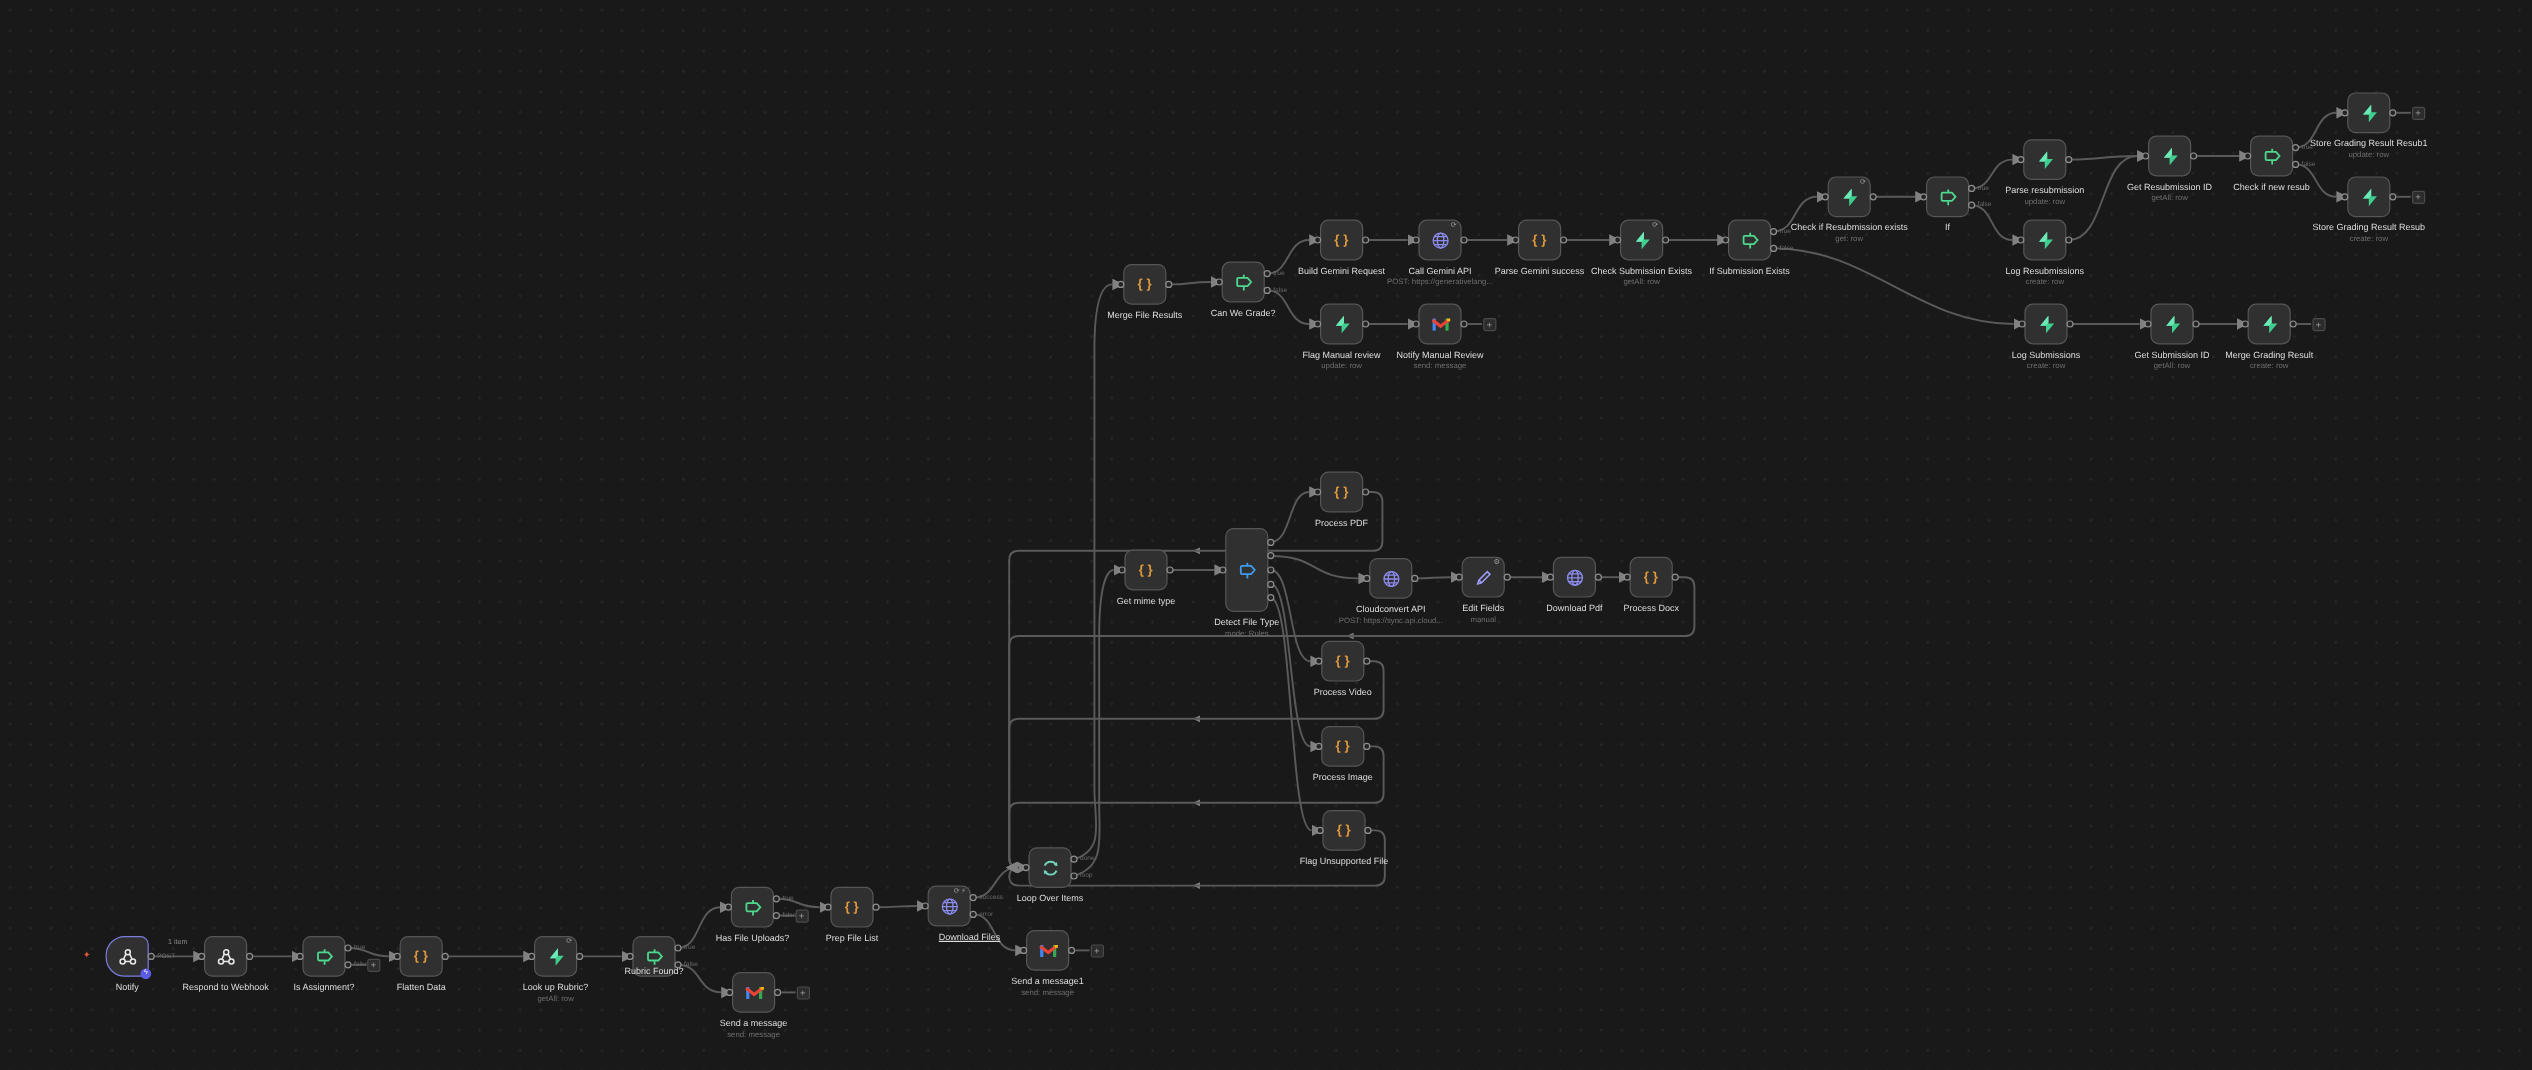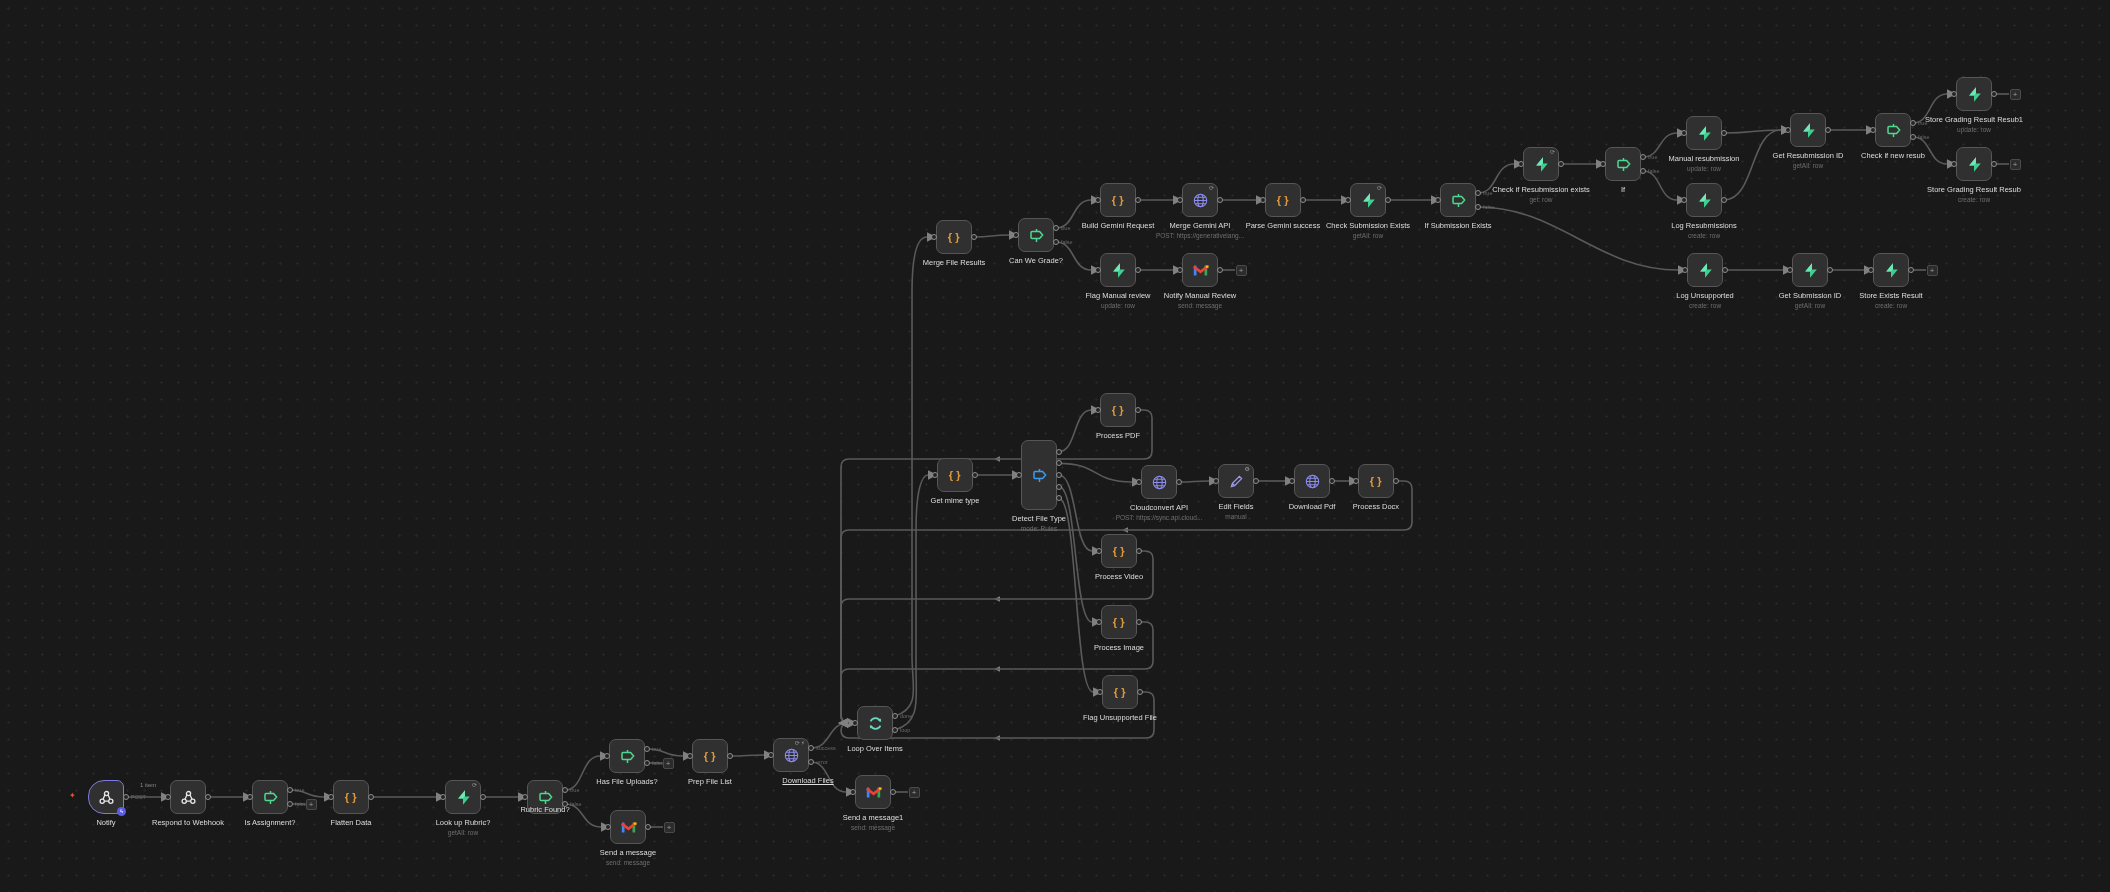--- a/index.html
+++ b/index.html
@@ -509,21 +509,21 @@
           </g>
         </svg>
       </span>
       <div class="badges">
         <span class="badge">⟳</span>
       </div>
     </div>
     <div class="port" style="left: 1177px; top: 197px;"></div>
     <div class="port" style="left: 1217px; top: 197px;"></div>
     <div class="nlabel" style="left: 1140px; top: 221px;">
-      <div>Merge Gemini API</div>
+      <div>Call Gemini API</div>
       <div class="nsub">POST: https://generativelang...</div>
     </div>
     <div class="node" style="left: 1265px; top: 183px; width: 36px; height: 34px;">
       <span class="nicon">
         <span class="code-glyph" style="color:#e0993c">{ }</span>
       </span>
     </div>
     <div class="port" style="left: 1260px; top: 197px;"></div>
     <div class="port" style="left: 1300px; top: 197px;"></div>
     <div class="nlabel" style="left: 1223px; top: 221px;">
@@ -636,21 +636,21 @@
       <span class="nicon">
         <svg width="17" height="17" viewBox="0 0 17 17">
           <path d="M10 1.2 L3.2 9.5 H8 V15.8 L14.8 7.5 H10 Z" fill="#3ecf8e"></path>
        <path d="M10 1.2 L3.2 9.5 H8 L10 7 Z" fill="#6ee7b7"></path>
         </svg>
       </span>
     </div>
     <div class="port" style="left: 1681px; top: 130px;"></div>
     <div class="port" style="left: 1721px; top: 130px;"></div>
     <div class="nlabel" style="left: 1644px; top: 154px;">
-      <div>Manual resubmission</div>
+      <div>Parse resubmission</div>
       <div class="nsub">update: row</div>
     </div>
     <div class="node" style="left: 1790px; top: 113px; width: 36px; height: 34px;">
       <span class="nicon">
         <svg width="17" height="17" viewBox="0 0 17 17">
           <path d="M10 1.2 L3.2 9.5 H8 V15.8 L14.8 7.5 H10 Z" fill="#3ecf8e"></path>
        <path d="M10 1.2 L3.2 9.5 H8 L10 7 Z" fill="#6ee7b7"></path>
         </svg>
       </span>
     </div>
@@ -727,21 +727,21 @@
       <span class="nicon">
         <svg width="17" height="17" viewBox="0 0 17 17">
           <path d="M10 1.2 L3.2 9.5 H8 V15.8 L14.8 7.5 H10 Z" fill="#3ecf8e"></path>
        <path d="M10 1.2 L3.2 9.5 H8 L10 7 Z" fill="#6ee7b7"></path>
         </svg>
       </span>
     </div>
     <div class="port" style="left: 1682px; top: 267px;"></div>
     <div class="port" style="left: 1722px; top: 267px;"></div>
     <div class="nlabel" style="left: 1645px; top: 291px;">
-      <div>Log Unsupported</div>
+      <div>Log Submissions</div>
       <div class="nsub">create: row</div>
     </div>
     <div class="node" style="left: 1792px; top: 253px; width: 36px; height: 34px;">
       <span class="nicon">
         <svg width="17" height="17" viewBox="0 0 17 17">
           <path d="M10 1.2 L3.2 9.5 H8 V15.8 L14.8 7.5 H10 Z" fill="#3ecf8e"></path>
        <path d="M10 1.2 L3.2 9.5 H8 L10 7 Z" fill="#6ee7b7"></path>
         </svg>
       </span>
     </div>
@@ -756,17 +756,17 @@
         <svg width="17" height="17" viewBox="0 0 17 17">
           <path d="M10 1.2 L3.2 9.5 H8 V15.8 L14.8 7.5 H10 Z" fill="#3ecf8e"></path>
        <path d="M10 1.2 L3.2 9.5 H8 L10 7 Z" fill="#6ee7b7"></path>
         </svg>
       </span>
     </div>
     <div class="port" style="left: 1868px; top: 267px;"></div>
     <div class="port" style="left: 1908px; top: 267px;"></div>
     <div class="plus" style="left: 1926.5px; top: 264.5px;">+</div>
     <div class="nlabel" style="left: 1831px; top: 291px;">
-      <div>Store Exists Result</div>
+      <div>Merge Grading Result</div>
       <div class="nsub">create: row</div>
     </div>
   </div>
 <div class="star-marker" style="left:69px;top:791px;">✦</div>
 
 </body></html>

